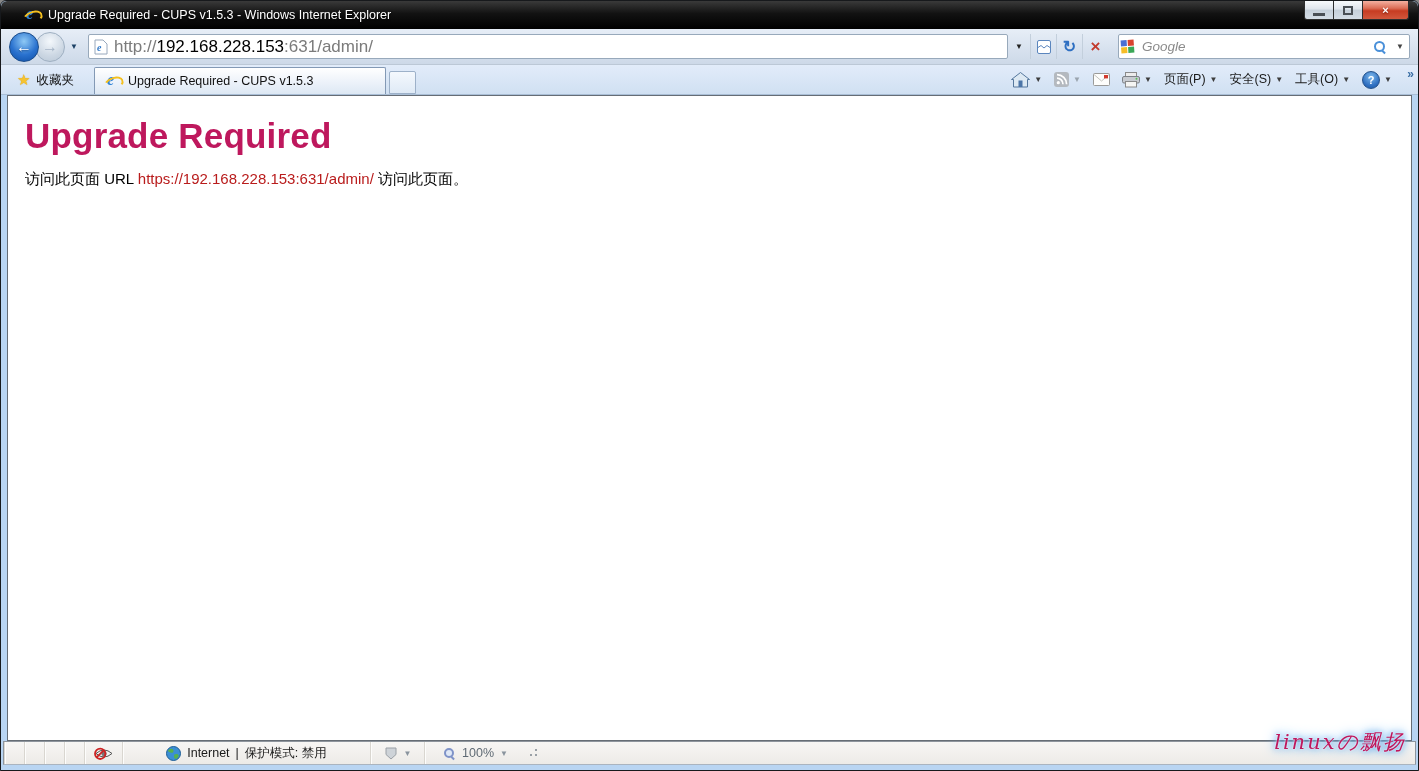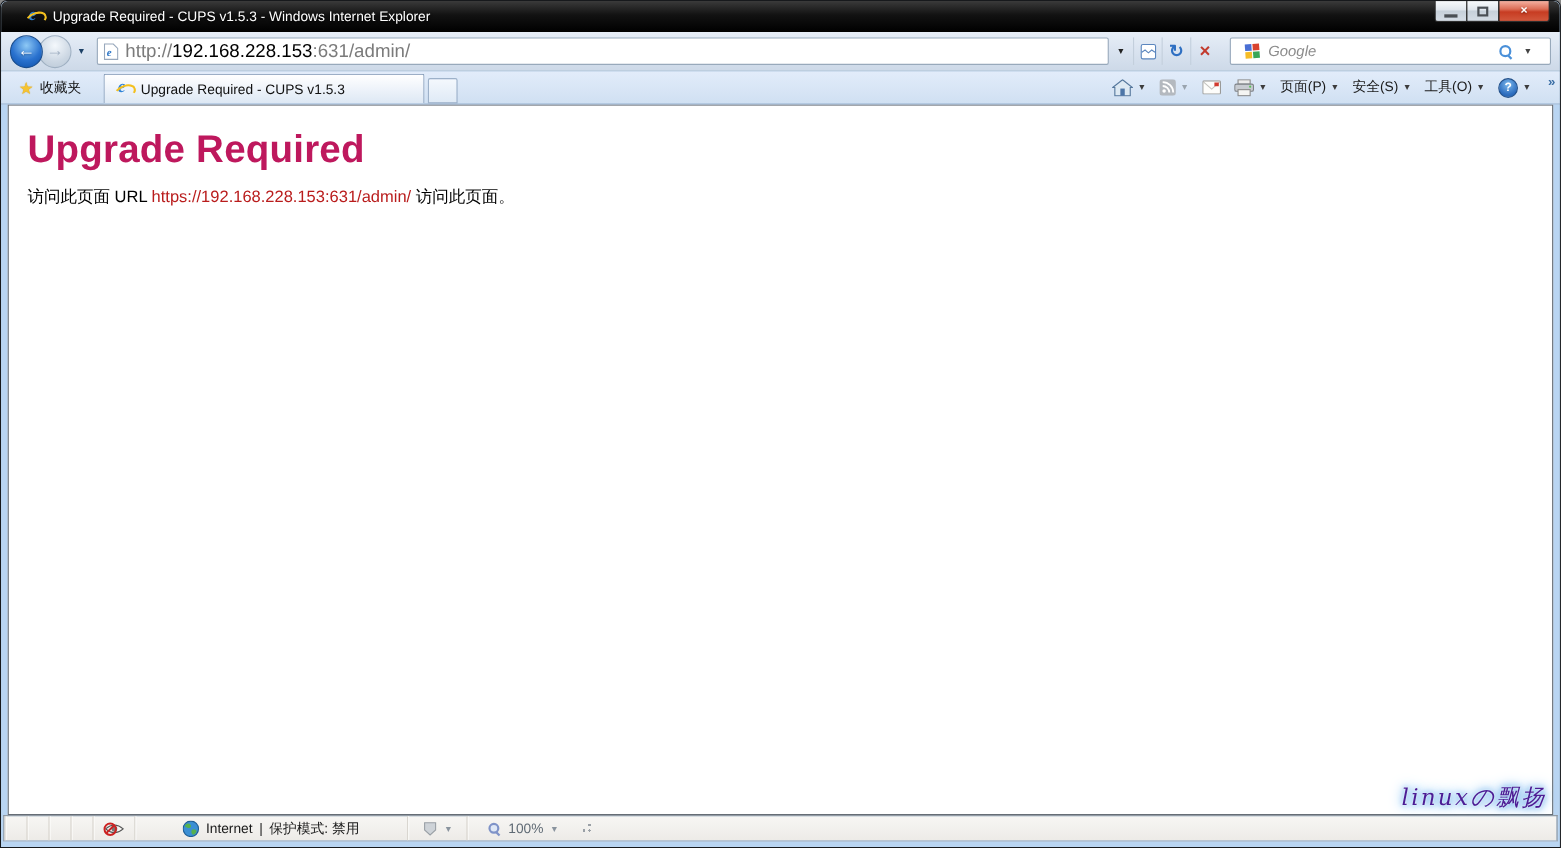--- a/index.html
+++ b/index.html
@@ -24,21 +24,21 @@
   .btn-forward { background:radial-gradient(circle at 50% 30%,#f4f8fc,#ccd7e3 60%,#b9c7d6); border:1px solid #9fb0c2; color:#a5b4c6; margin-left:-4px; z-index:1; }
   .nav-dd { font-size:8px; color:#1d4166; padding:0 6px 0 5px; cursor:pointer; }
   .address-bar { flex:1 1 auto; height:25px; background:#fff; border:1px solid #98a9bb; border-radius:2px; display:flex; align-items:center; padding:0 5px; margin-left:4px; cursor:text; }
   .url-text { font-size:17px; margin-left:6px; white-space:nowrap; }
   .url-scheme,.url-rest { color:#7b7b7b; }
   .url-host { color:#000; }
   .addr-dd { width:22px; height:25px; display:flex; align-items:center; justify-content:center; font-size:8px; color:#222; cursor:pointer; flex:0 0 auto; }
   .nav-btn { width:26px; height:25px; display:flex; align-items:center; justify-content:center; border-left:1px solid #c3cfdc; cursor:pointer; flex:0 0 auto; }
   .refresh-glyph { color:#2e6fc2; font-size:16px; font-weight:bold; }
   .stop-glyph { color:#c23b2e; font-size:17px; font-weight:bold; }
-  .search-box { width:292px; height:25px; flex:0 0 auto; background:#fff; border:1px solid #98a9bb; border-radius:2px; margin-left:10px; display:flex; align-items:center; padding:0 13px; }
+  .search-box { width:292px; height:25px; flex:0 0 auto; background:#fff; border:1px solid #98a9bb; border-radius:2px; margin-left:10px; display:flex; align-items:center; padding:0 2px; }
   .google-icon { width:13px; height:13px; display:grid; grid-template-columns:6px 6px; grid-template-rows:6px 6px; gap:1px; transform:rotate(-4deg); flex:0 0 auto; }
   .google-icon i:nth-child(1){background:#4a6fd4;} .google-icon i:nth-child(2){background:#d9432f;}
   .google-icon i:nth-child(3){background:#f6bd27;} .google-icon i:nth-child(4){background:#3aa757;}
   .search-input { flex:1; border:none; outline:none; font-size:13.5px; margin-left:8px; font-family:"Liberation Sans",sans-serif; background:transparent; }
   .search-input::placeholder { color:#8b8b8b; font-style:italic; }
   .magnifier { position:relative; width:14px; height:14px; flex:0 0 auto; cursor:pointer; }
   .magnifier::before { content:""; position:absolute; left:1px; top:1px; width:7px; height:7px; border:2px solid #4a90d9; border-radius:50%; }
   .magnifier::after { content:""; position:absolute; left:10px; top:10px; width:4px; height:2px; background:#4a90d9; transform:rotate(45deg); transform-origin:0 0; }
   .search-dd { font-size:8px; color:#444; padding:0 3px 0 9px; cursor:pointer; }
 
@@ -82,21 +82,21 @@
   .mini-magnifier::before { content:""; position:absolute; left:1px; top:1px; width:6px; height:6px; border:2px solid #7f93c8; border-radius:50%; background:#dfe8f6; }
   .mini-magnifier::after { content:""; position:absolute; left:9px; top:9px; width:4px; height:2px; background:#7f93c8; transform:rotate(45deg); transform-origin:0 0; }
 
   
   .ie-logo { position:relative; width:18px; height:17px; display:inline-block; flex:0 0 auto; }
   .ie-logo::before { content:"e"; position:absolute; left:3px; top:-2px; font:bold italic 16px "Liberation Serif",serif; color:#2f83d6; }
   .ie-logo::after { content:""; position:absolute; left:0; top:4px; width:16px; height:9px; border:2px solid #f4c01f; border-bottom-color:transparent; border-left-color:transparent; border-radius:50%; transform:rotate(-20deg); }
   .svg-icon { display:block; flex:0 0 auto; }
 
   
-  .watermark { position:absolute; right:12px; bottom:31px; font:italic 21px "DejaVu Serif",serif; color:#4c1d95; letter-spacing:2px; z-index:10; pointer-events:none;
+  .watermark { position:absolute; right:12px; bottom:14px; font:italic 21px "DejaVu Serif",serif; color:#be185d; letter-spacing:2px; z-index:10; pointer-events:none;
     text-shadow:0 0 2px #fff,0 0 5px #79b9f0,0 0 9px #79b9f0,0 0 13px #5fa8e8; }
 </style>
 </head>
 <body>
 
 <div class="window">
 
   <div class="titlebar">
     <span class="ie-logo"></span>
     <span class="title-text">Upgrade Required - CUPS v1.5.3 - Windows Internet Explorer</span>

